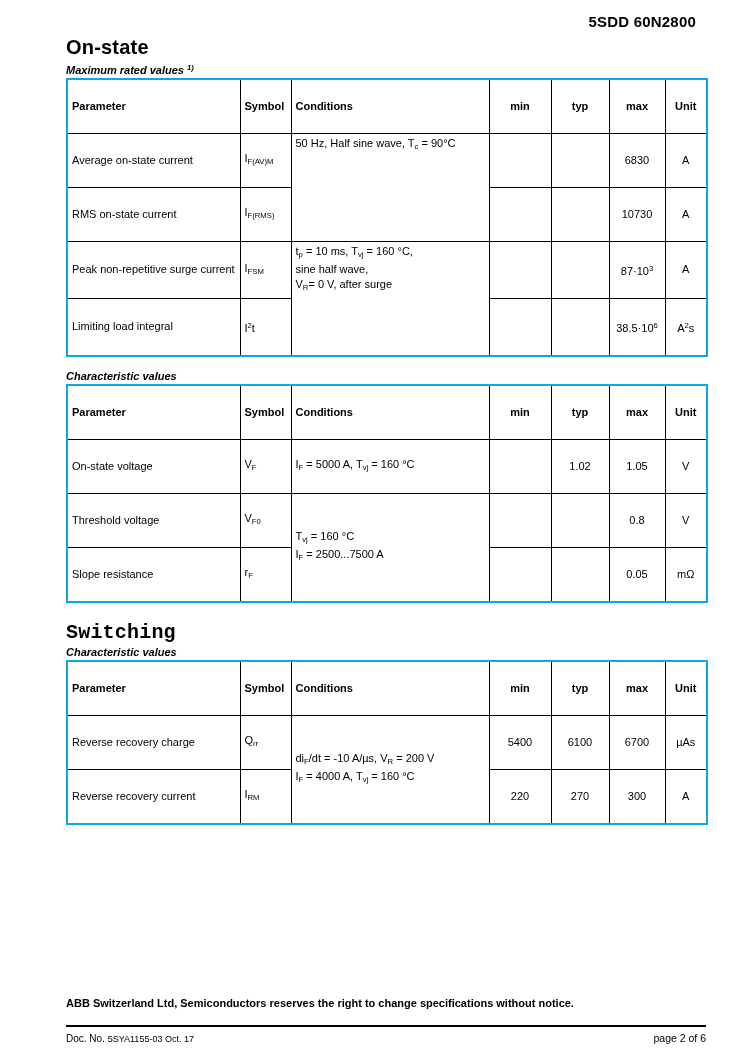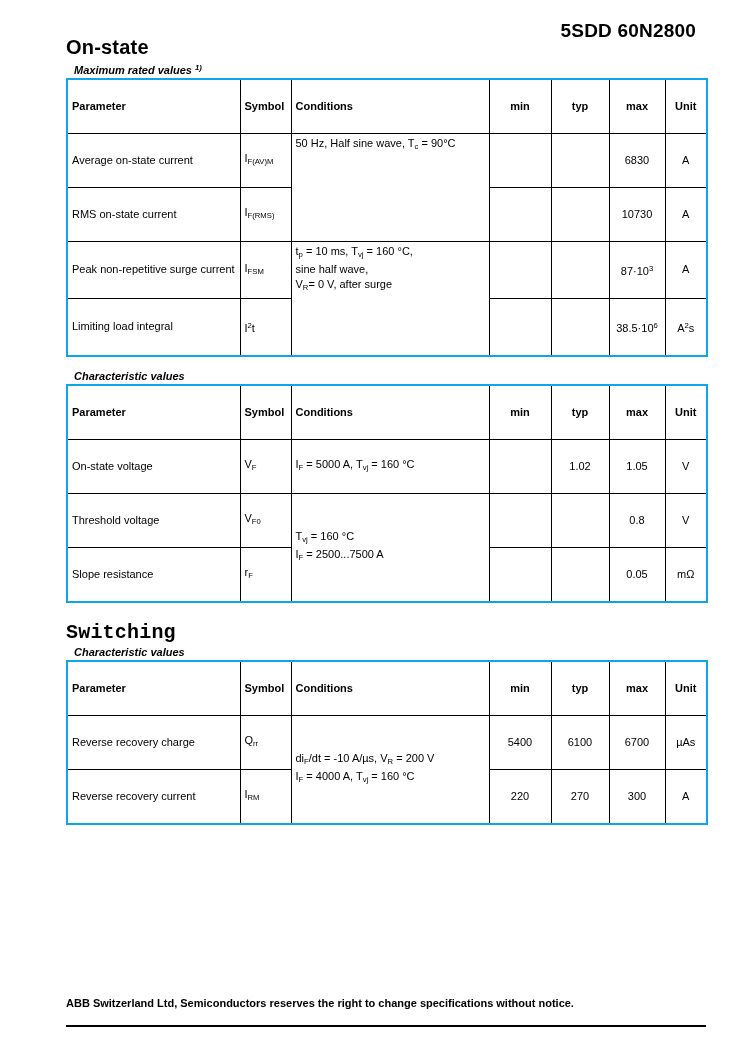--- a/index.html
+++ b/index.html
@@ -9,25 +9,25 @@
     width: 750px;
     height: 1061px;
     margin: 0 auto;
     background: #ffffff;
     font-family: "Liberation Sans", sans-serif;
     color: #000;
     overflow: hidden;
   }
   .product-code {
     position: absolute;
-    top: 20px;
+    top: 13px;
     left: 66px;
     width: 630px;
     text-align: right;
-    font-size: 19px;
+    font-size: 15px;
     font-weight: bold;
     letter-spacing: 0.2px;
   }
   .content {
     position: absolute;
     top: 0;
     left: 66px;
     width: 640px;
   }
   h1.section-title {
@@ -36,21 +36,21 @@
     line-height: 19px;
     letter-spacing: 0.2px;
   }
   h1.first { margin-top: 38px; }
   h1.second { margin-top: 20px; font-family: Liberation Mono, monospace; }
   .table-caption {
     font-size: 11px;
     font-weight: bold;
     font-style: italic;
     line-height: 13px;
-    margin: 4px 0 1px 8px;
+    margin: 4px 0 1px 0;
   }
   .table-caption.mid { margin-top: 13px; }
   table {
     border-collapse: collapse;
     table-layout: fixed;
     width: 640px;
     border: 2px solid #0ea5e9;
   }
   col.c-param { width: 173px; }
   col.c-sym   { width: 51px;  }
@@ -260,15 +260,22 @@
         <td class="num">300</td>
         <td class="num">A</td>
       </tr>
     </tbody>
       </table>
 
   </div>
 
   <div class="footer">
     <div class="footer-notice">ABB Switzerland Ltd, Semiconductors reserves the right to change specifications without notice.</div>
+    <div class="doc-row">
+      <span class="doc-left">
+        <span>Doc. No.</span>
+        <span class="doc-num">5SYA1155-03 Oct. 17</span>
+      </span>
+      <span class="page-indicator">page 2 of 6</span>
+    </div>
   </div>
 
 </div>
 
 </body></html>

